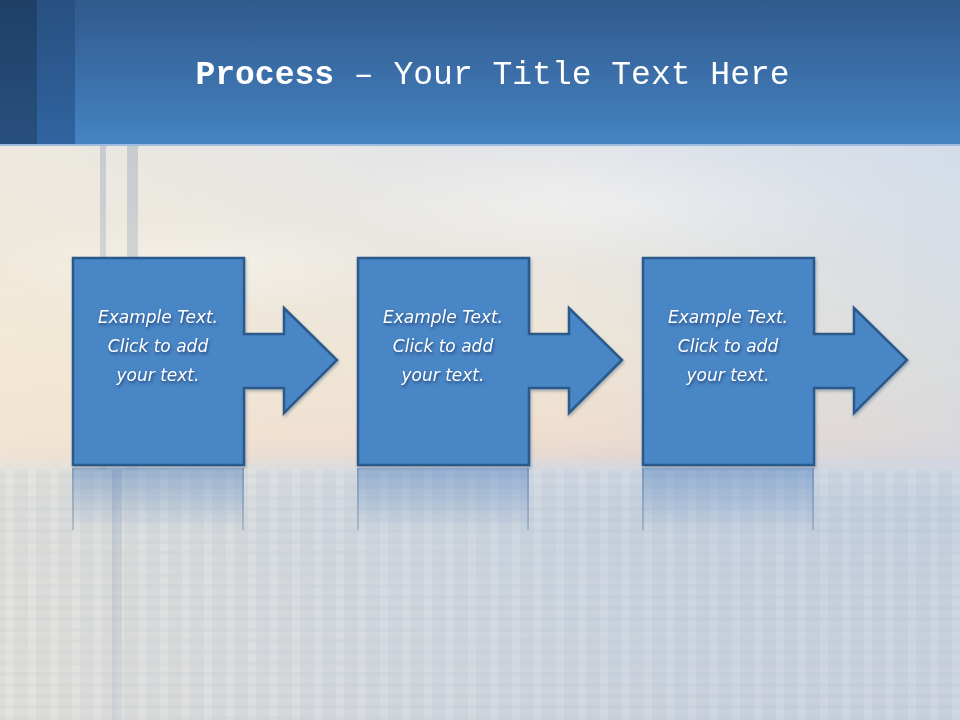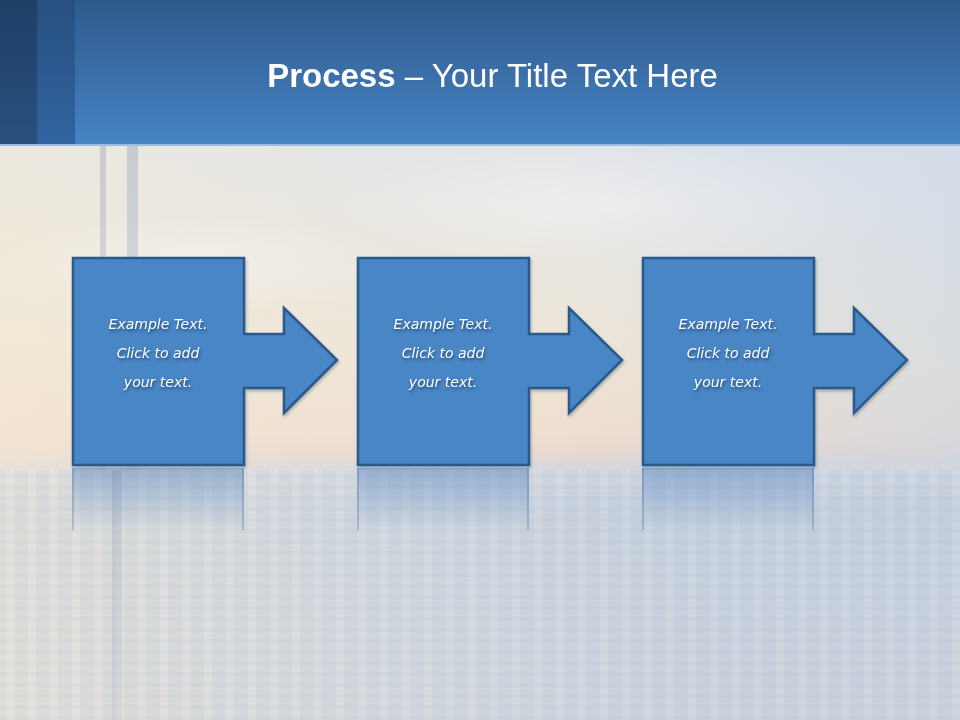--- a/index.html
+++ b/index.html
@@ -60,34 +60,34 @@
     }
     .band.b1 { left: 0; width: 37px; background: linear-gradient(to bottom, #1f3f66 0%, #28507f 100%); }
     .band.b2 { left: 37px; width: 38px; background: linear-gradient(to bottom, #285080 0%, #3064a0 100%); }
     .header-edge {
       position: absolute; left: 0; top: 144px; width: 960px; height: 2px;
       background: #9ebcdf;
     }
     .title {
       position: absolute; left: 75px; width: 835px; top: 52px; height: 48px;
       text-align: center; color: #ffffff;
-      font-family: Liberation Sans, sans-serif;
+      font-family: Liberation Mono, monospace;
       font-size: 33px; line-height: 48px; white-space: nowrap;
     }
     .title .strong { font-weight: bold; }
     .title .light { font-weight: normal; }
 
     
     .step { position: absolute; top: 257px; width: 270px; height: 210px; }
     .step svg.shape { position: absolute; left: 0; top: 0; overflow: visible; }
     .step-text {
-      position: absolute; left: 0; top: 53px; width: 172px;
+      position: absolute; left: 0; top: 46px; width: 172px;
       text-align: center; color: #ffffff;
       font-family: "DejaVu Sans", sans-serif;
-      font-style: italic; font-size: 14px; line-height: 29px;
+      font-style: italic; font-size: 17px; line-height: 29px;
       text-shadow: 1px 2px 3px rgba(20,40,80,0.65);
     }
     .step-text span { display: block; }
     .reflection {
       position: absolute; top: 468px; width: 172px; height: 62px;
       background: linear-gradient(to bottom, rgba(72,125,190,0.45) 0%, rgba(72,125,190,0.18) 60%, rgba(72,125,190,0) 100%);
       border-left: 2px solid rgba(52,90,140,0.25);
       border-right: 2px solid rgba(52,90,140,0.25);
       box-sizing: border-box;
     }

